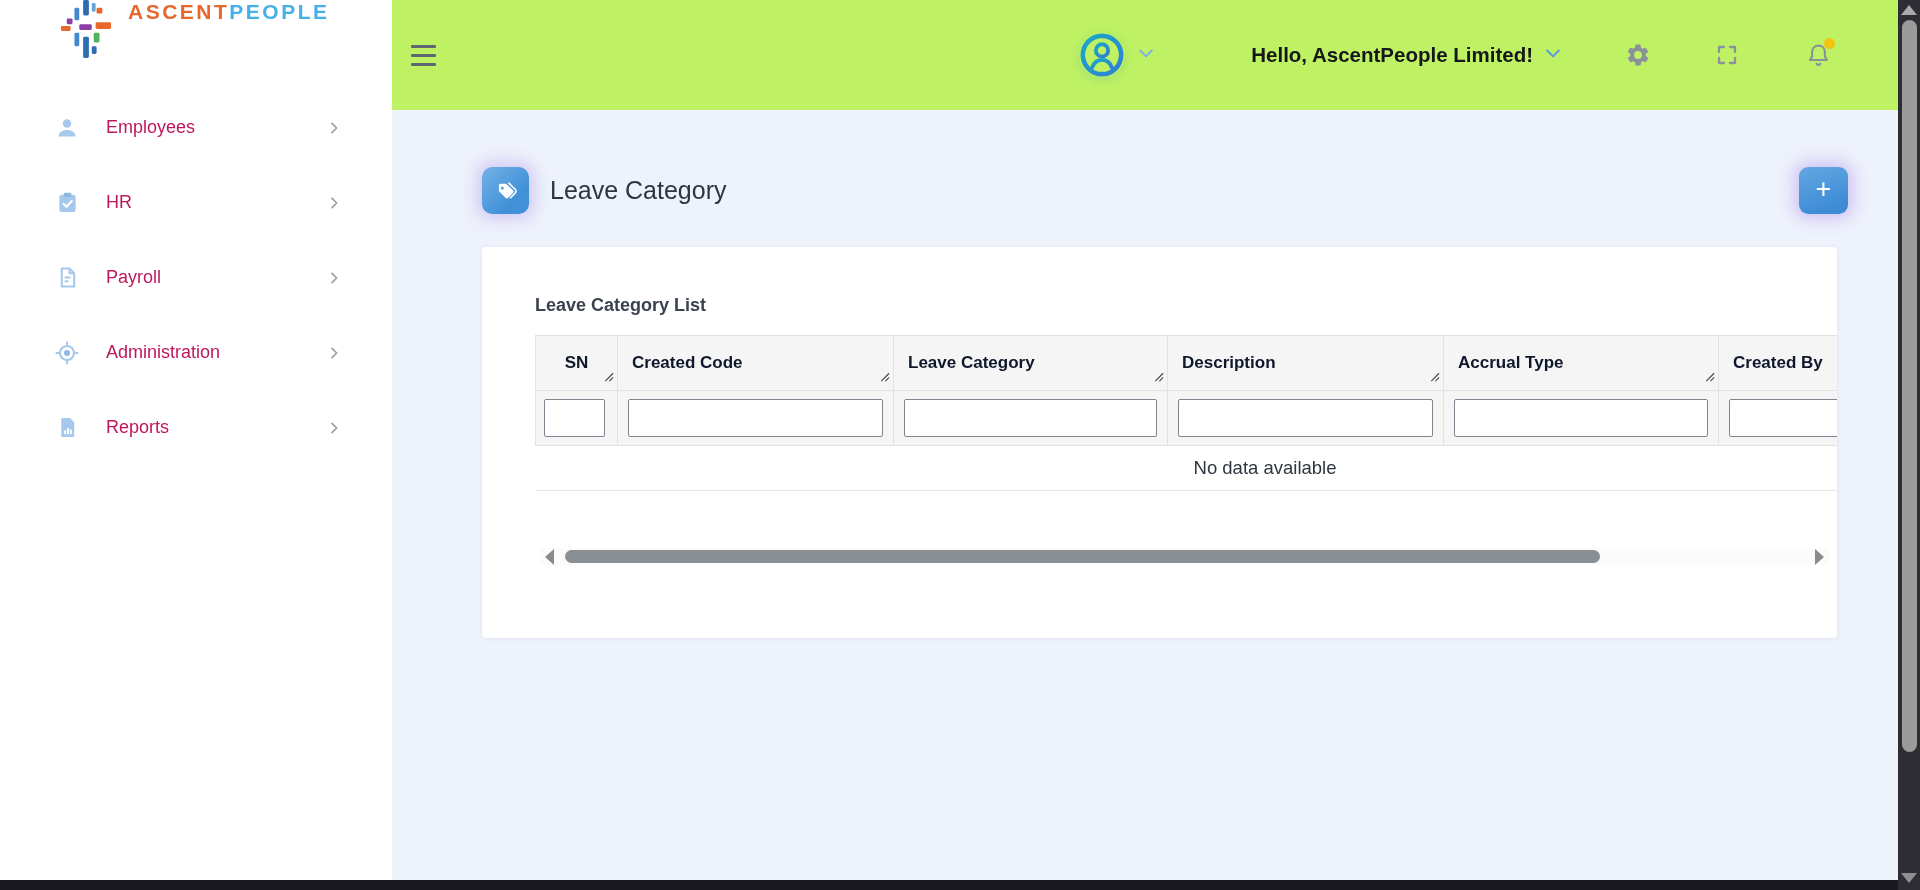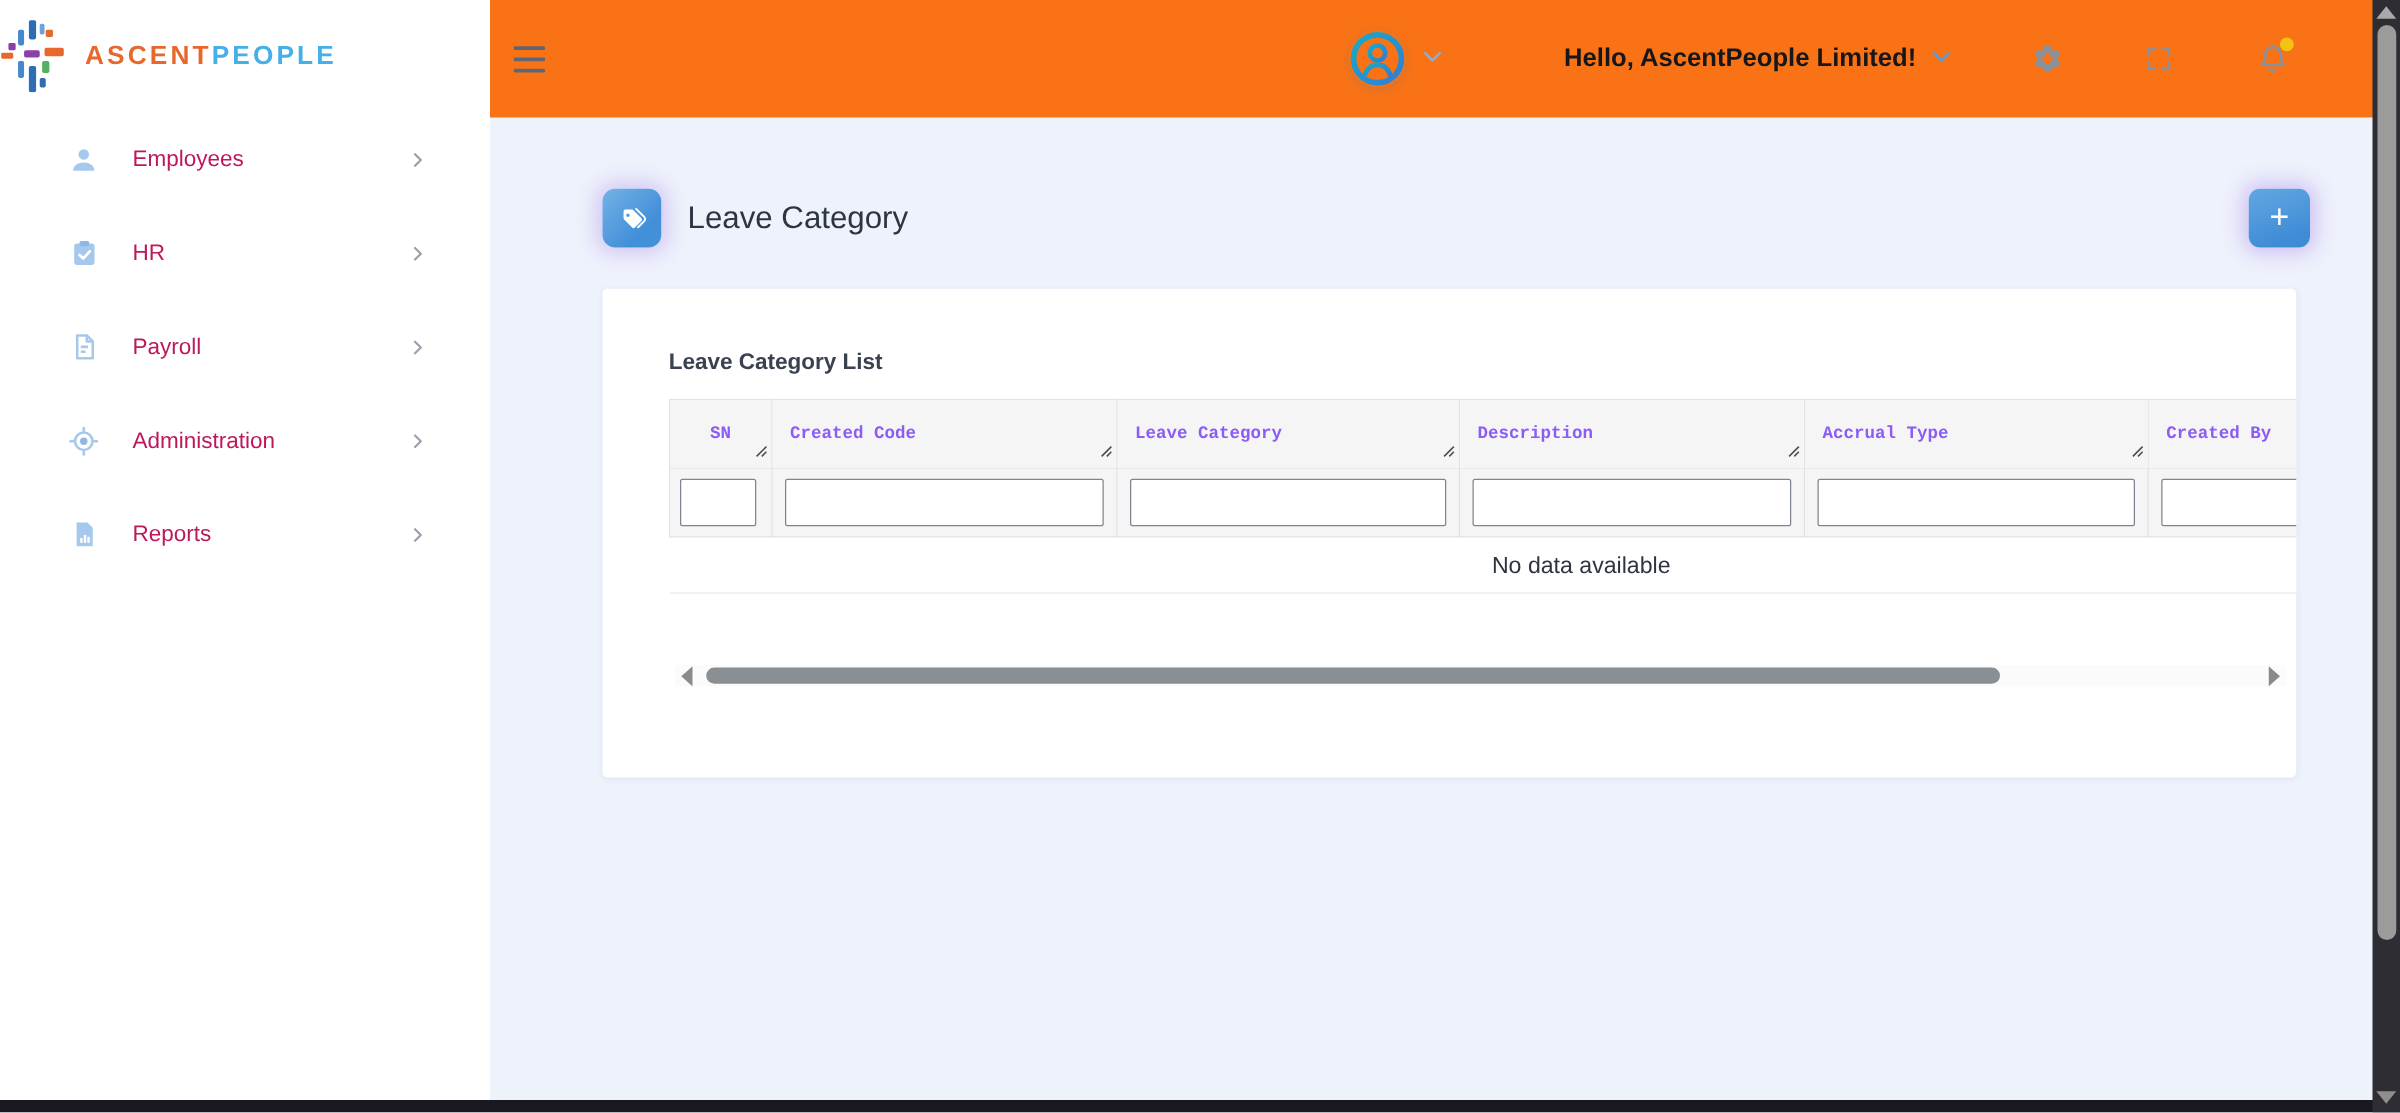--- a/index.html
+++ b/index.html
@@ -6,33 +6,33 @@
   html,body { margin:0; padding:0; }
   body {
     width:1920px; height:890px; overflow:hidden;
     font-family:"Liberation Sans", sans-serif;
     background:#eef2fb;
   }
   .app { position:relative; width:1920px; height:890px; display:flex; }
 
   
   .sidebar { width:392px; background:#ffffff; flex-shrink:0; z-index:2; }
-  .logo-row { height:90px; display:flex; align-items:center; gap:16px; cursor:pointer; }
+  .logo-row { height:90px; display:flex; padding-left:60px; gap:16px; cursor:pointer; }
   .logo-text { font-size:21px; font-weight:700; letter-spacing:2.5px; }
   .logo-text .lt-a { color:#e8672c; }
   .logo-text .lt-p { color:#45b0e8; }
   .nav { padding-top:0; }
   .nav-item { height:75px; display:flex; align-items:center; padding:0 50px 0 55px; cursor:pointer; }
   .nav-icon { width:24px; height:24px; margin-right:27px; display:flex; align-items:center; justify-content:center; }
   .nav-label { font-size:18px; font-weight:500; color:#be185d; }
   .nav-chev { margin-left:auto; display:flex; }
 
   
   .main { flex:1; min-width:0; display:flex; flex-direction:column; background:#eef2fb; }
-  .topbar { height:94px; background:#f97316; display:flex; align-items:center; padding:0 88px 0 13px; flex-shrink:0; }
+  .topbar { height:110px; background:#bef264; display:flex; align-items:center; padding:0 88px 0 13px; flex-shrink:0; }
   .hamburger { background:none; border:none; padding:6px; cursor:pointer; display:flex; flex-direction:column; gap:6px; }
   .hamburger span { display:block; width:25px; height:3px; background:#5f6673; border-radius:1px; }
   .top-right { margin-left:auto; display:flex; align-items:center; }
   .avatar-group { display:flex; align-items:center; gap:11px; cursor:pointer; }
   .avatar-wrap { width:46px; height:46px; border-radius:50%; box-shadow:0 2px 8px rgba(30,120,180,0.18); display:flex; }
   .greeting-group { display:flex; align-items:center; gap:10px; margin-left:95px; cursor:pointer; }
   .greeting { font-size:20.5px; font-weight:600; color:#15171a; }
   .icon-btn { background:none; border:none; padding:0; cursor:pointer; display:flex; position:relative; }
   .icon-gear { margin-left:62px; }
   .icon-fs { margin-left:64px; }
@@ -55,22 +55,22 @@
 
   .card { margin-top:33px; width:1355px; height:391px; background:#ffffff; border-radius:4px;
     box-shadow:0 1px 5px rgba(40,60,120,0.07); padding:48px 0 0 53px; }
   .card-heading { font-size:18px; font-weight:700; color:#3a4150; margin:0 0 19px 0; }
 
   .table-clip { width:1302px; overflow:hidden; }
   table.lc-table { border-collapse:collapse; table-layout:fixed; width:1459px; }
   .col-sn { width:82px; } .col-cc { width:276px; } .col-lc { width:274px; }
   .col-de { width:276px; } .col-at { width:275px; } .col-cb { width:276px; }
   .lc-table th { height:55px; background:#f5f5f6; border:1px solid #e2e2e3;
-    font-size:14px; font-weight:700; color:#8b5cf6; text-align:left; padding:0 0 0 14px;
-    position:relative; cursor:pointer;font-family:Liberation Mono, monospace; }
+    font-size:17px; font-weight:700; color:#0f172a; text-align:left; padding:0 0 0 14px;
+    position:relative; cursor:pointer; }
   .lc-table th.th-sn { text-align:center; padding:0; }
   .th-grip { position:absolute; right:3px; bottom:3px; }
   .filter-row td { height:55px; background:#f5f5f6; border:1px solid #e2e2e3; padding:0 10px; }
   .filter-row td.td-sn { padding:0 12px 0 8px; }
   .filter-input { width:100%; height:38px; border:1px solid #7f858e; border-radius:2px;
     background:#ffffff; padding:0 8px; font-size:16px; font-family:"Liberation Sans", sans-serif; }
   .empty-row td { height:45px; text-align:center; font-size:18.5px; color:#2f3540;
     border-bottom:1px solid #e7e7e9; background:#ffffff; }
 
   

